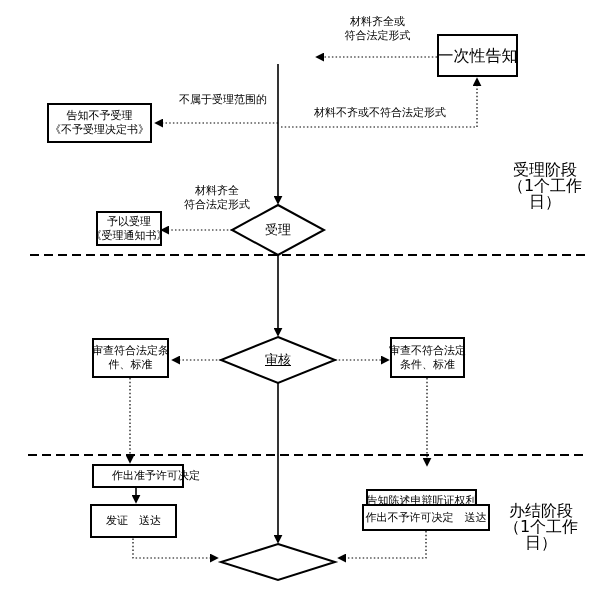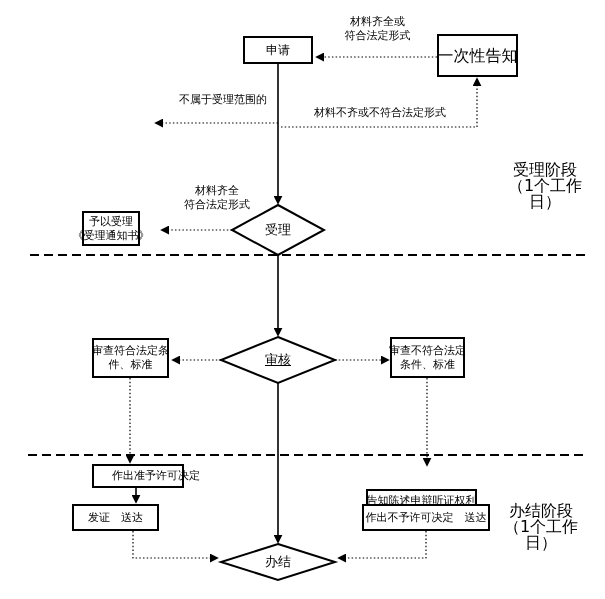--- a/index.html
+++ b/index.html
@@ -57,63 +57,63 @@
     <path d="M426,531 L426,558 L339,558" stroke="#000" stroke-width="1.2" stroke-dasharray="1.5 2.2" fill="none" marker-end="url(#ah)"></path>
 
     <path d="M30,255 L588,255" stroke="#000" stroke-width="1.8" stroke-dasharray="9 5" fill="none"></path>
     <path d="M28,455 L588,455" stroke="#000" stroke-width="1.8" stroke-dasharray="9 5" fill="none"></path>
 
     <polygon points="278,205 324,230 278,255 232,230" fill="#fff" stroke="#000" stroke-width="2"></polygon>
     <polygon points="278,337 335,360 278,383 221,360" fill="#fff" stroke="#000" stroke-width="2"></polygon>
     <polygon points="278,544 335,562 278,580 221,562" fill="#fff" stroke="#000" stroke-width="2"></polygon>
   </svg>
 
-  <div class="box" style="left:243px;top:36px;width:70px;height:28px;font-size:12px;">
-    <span>申请</span>
-  </div>
 
   <div class="box" style="left:437px;top:34px;width:81px;height:43px;font-size:16px;">
     <span>一次性告知</span>
   </div>
 
+  <div class="box" style="left:47px;top:103px;width:105px;height:40px;">
+    <span>告知不予受理</span>
+    <span>《不予受理决定书》</span>
+  </div>
 
-  <div class="box" style="left:82px;top:211px;width:58px;height:35px;font-family:Liberation Mono, monospace;">
+  <div class="box" style="left:96px;top:211px;width:66px;height:35px;font-family:Liberation Mono, monospace;">
     <span>予以受理</span>
     <span>《受理通知书》</span>
   </div>
 
   <div class="box" style="left:390px;top:337px;width:75px;height:41px;">
     <span>审查不符合法定</span>
     <span>条件、标准</span>
   </div>
 
   <div class="box" style="left:92px;top:338px;width:77px;height:40px;">
     <span>审查符合法定条</span>
     <span>件、标准</span>
   </div>
 
   <div class="box" style="left:92px;top:464px;width:92px;height:24px;padding-left:36px;">
     <span>作出准予许可决定</span>
   </div>
 
-  <div class="box" style="left:72px;top:504px;width:87px;height:27px;">
+  <div class="box" style="left:90px;top:504px;width:87px;height:34px;">
     <span>发证　送达</span>
   </div>
 
   <div class="box" style="left:366px;top:489px;width:111px;height:24px;">
     <span>告知陈述申辩听证权利</span>
   </div>
 
   <div class="box" style="left:362px;top:504px;width:128px;height:27px;">
     <span>作出不予许可决定　送达</span>
   </div>
 
   <div class="dlabel" style="left:232px;top:205px;width:92px;height:50px;">受理</div>
   <div class="dlabel" style="left:221px;top:337px;width:114px;height:46px;text-decoration:underline;">审核</div>
-  <div class="dlabel" style="left:221px;top:544px;width:114px;height:36px;">办结</div>
 
   <div class="lbl" style="left:330px;top:15px;width:95px;text-align:center;">
     <span>材料齐全或</span>
     <span>符合法定形式</span>
   </div>
 
   <div class="lbl" style="left:300px;top:106px;width:160px;">
     <span>材料不齐或不符合法定形式</span>
   </div>
 

